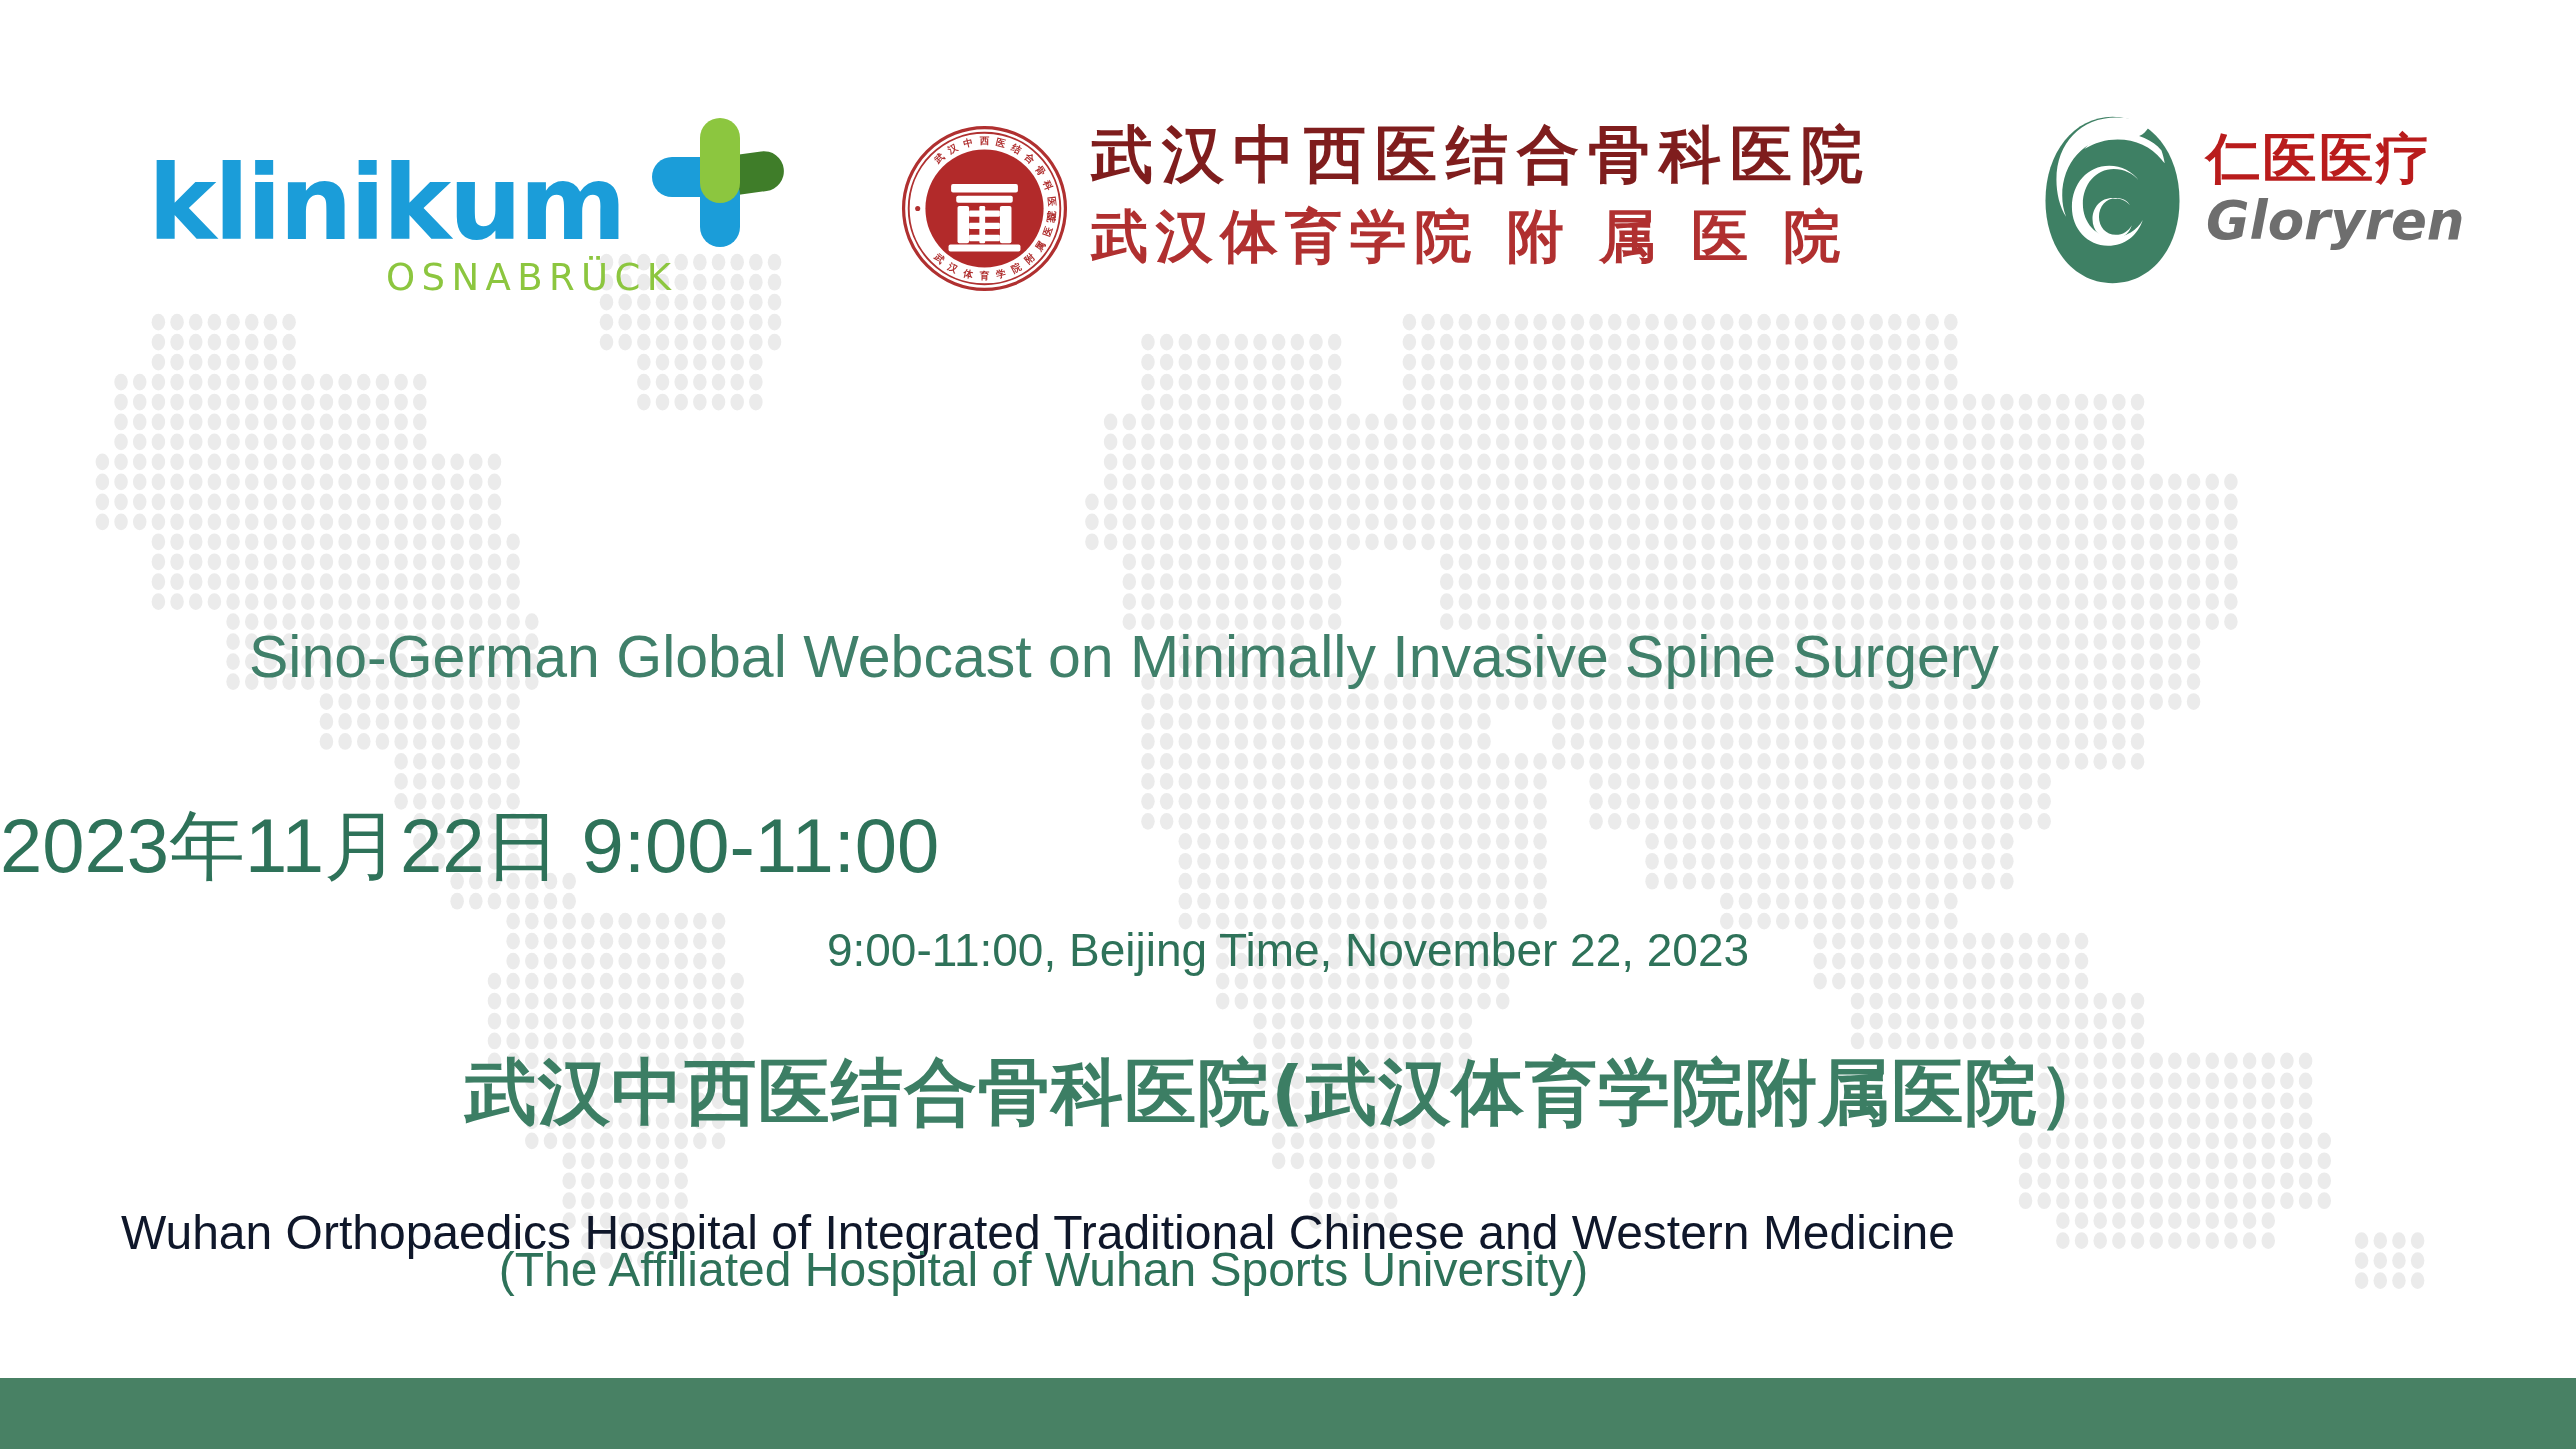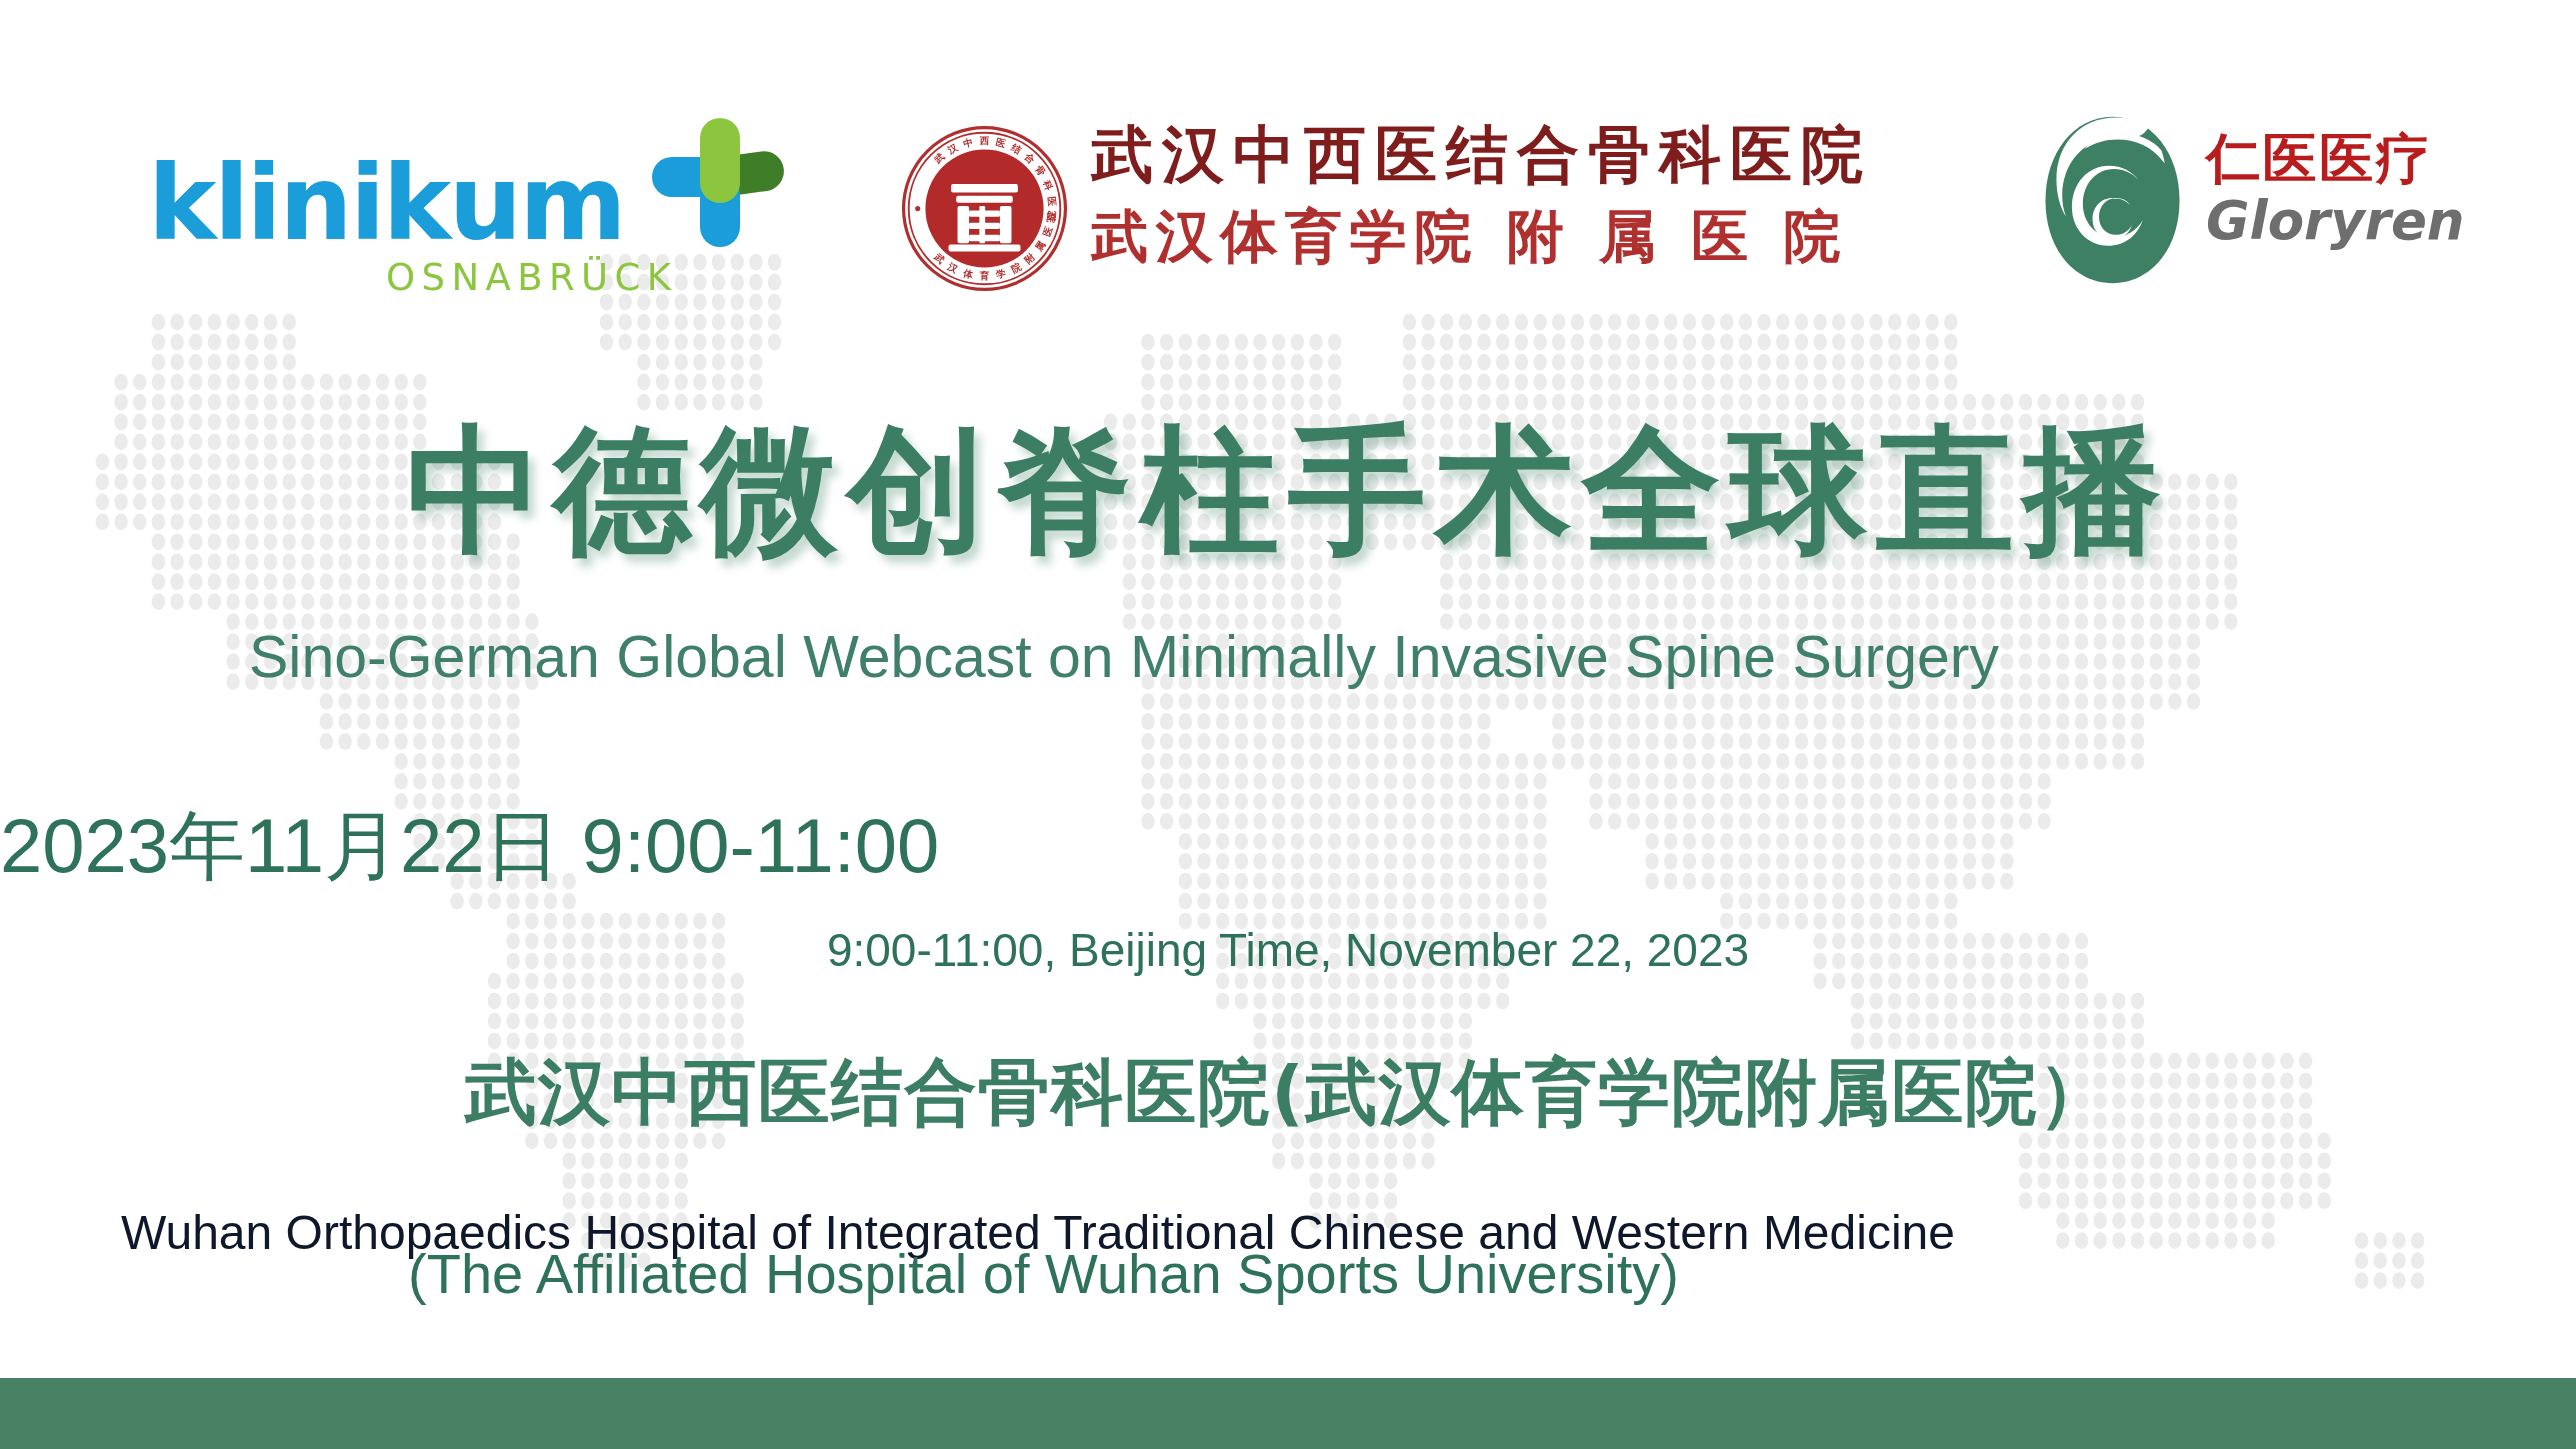--- a/index.html
+++ b/index.html
@@ -265,21 +265,21 @@
     white-space: nowrap;
   }
 
   .hospital-en2 {
     position: absolute;
     left: 0;
     top: 1246px;
     width: 2087px;
     text-align: center;
     font-family: "Liberation Sans", sans-serif;
-    font-size: 56px;
+    font-size: 48px;
     font-weight: 400;
     color: #2E7259;
     line-height: 1;
     white-space: nowrap;
   }
 
   
   .bottom-bar {
     position: absolute;
     left: 0;
@@ -3000,21 +3000,20 @@
         </svg>
       </div>
       <div class="gloryren-text">
         <div class="gloryren-cn">仁医医疗</div>
         <div class="gloryren-en">Gloryren</div>
       </div>
     </div>
   </div>
 
   <div class="content">
-    <div class="main-title">中德微创脊柱手术全球直播</div>
     <div class="subtitle-en">Sino-German Global Webcast on Minimally Invasive Spine Surgery</div>
     <div class="date-cn">2023年11月22日 9:00-11:00</div>
     <div class="date-en">9:00-11:00, Beijing Time, November 22, 2023</div>
     <div class="hospital-cn">武汉中西医结合骨科医院(武汉体育学院附属医院）</div>
     <div class="hospital-en1">Wuhan Orthopaedics Hospital of Integrated Traditional Chinese and Western Medicine</div>
     <div class="hospital-en2">(The Affiliated Hospital of Wuhan Sports University)</div>
   </div>
 
   <div class="bottom-bar"></div>
 

